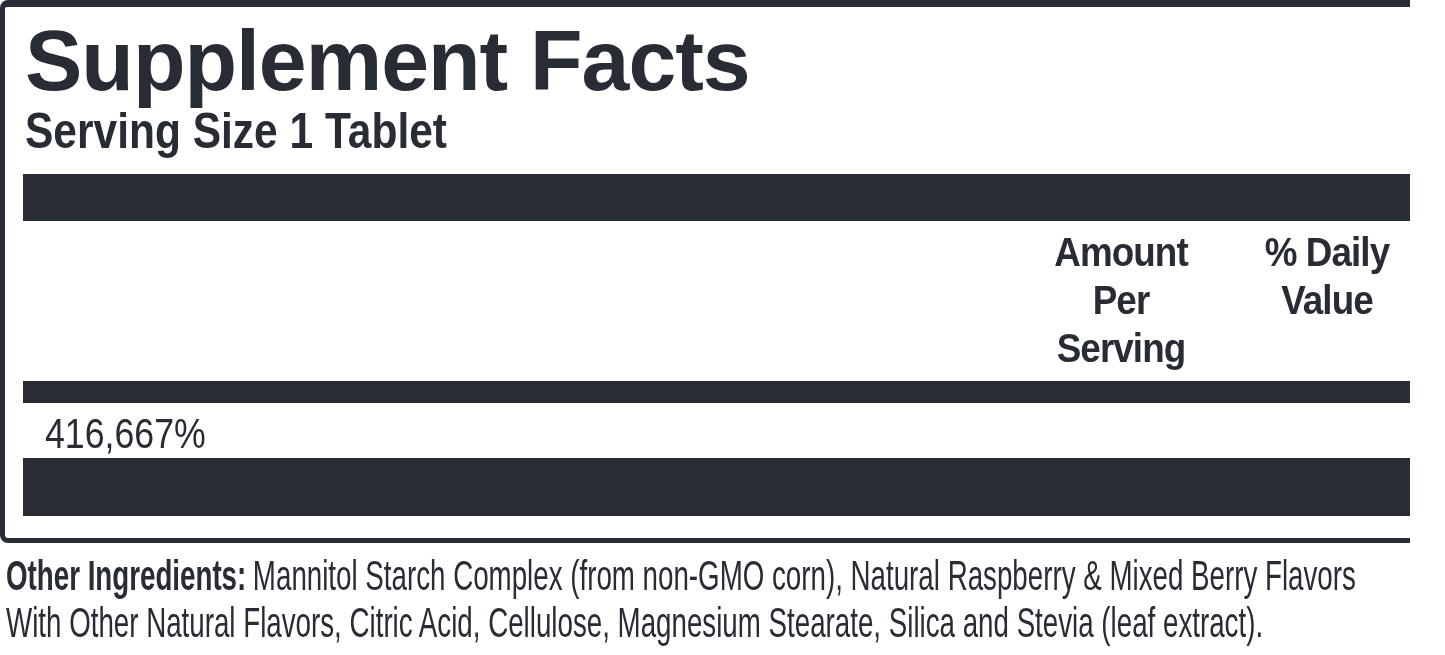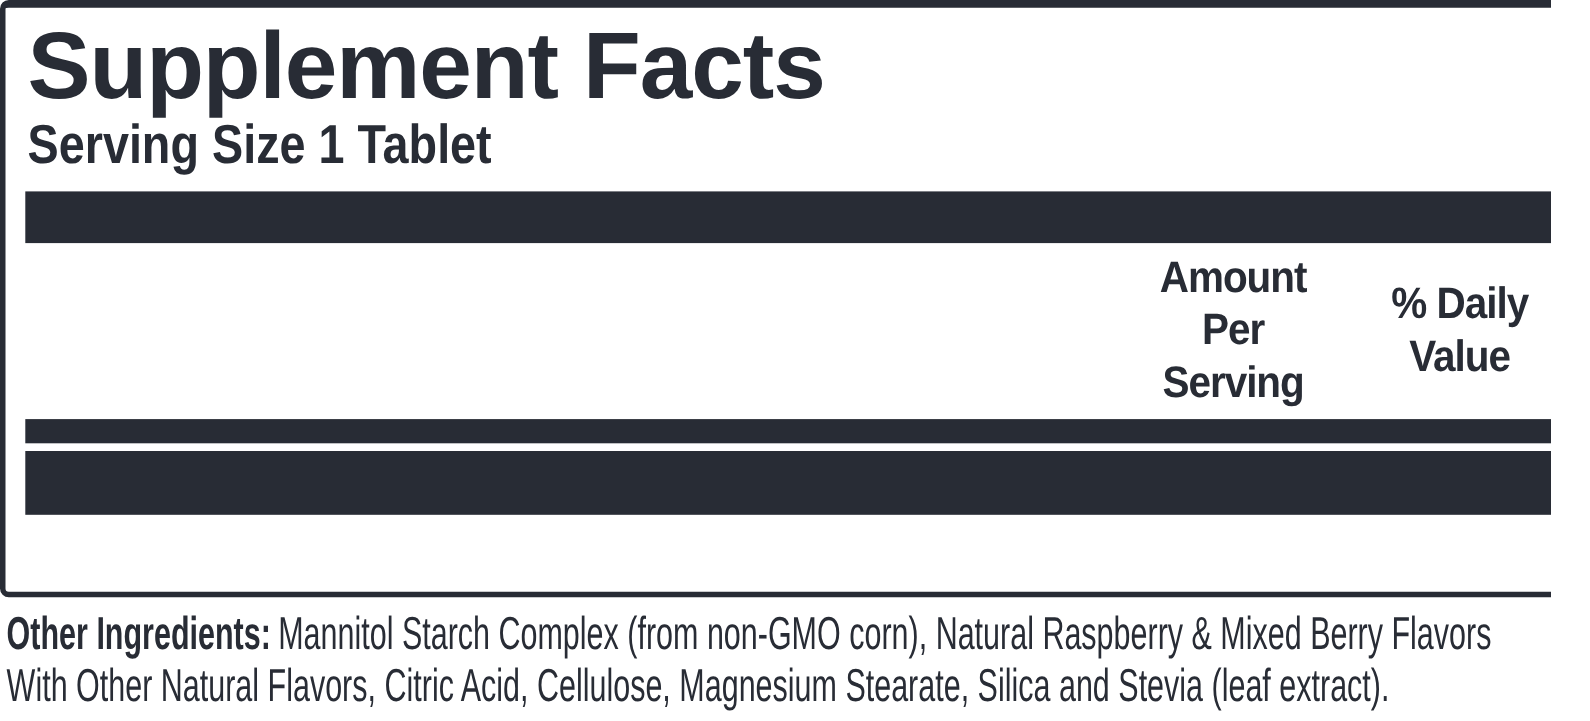--- a/index.html
+++ b/index.html
@@ -46,21 +46,21 @@
   }
   .bar {
     background: #282c35;
     width: 100%;
   }
   .bar.thick-top { height: 47px; margin-top: 18px; }
   .bar.thin      { height: 22px; }
   .bar.thick-bottom { height: 58px; }
   .cols {
     display: flex;
-    align-items: center;
+    align-items: flex-start;
   }
   .col-name   { flex: 1; min-width: 0; }
   .col-amount { width: 210px; text-align: center; }
   .col-dv     { width: 186px; margin-left: 8px; text-align: center; }
   .header-row {
     padding: 7px 0 9px 0;
   }
   .header-cell {
     font-size: 40px;
     font-weight: bold;
@@ -117,20 +117,23 @@
 
     <div class="cols header-row">
       <div class="col-name"></div>
       <div class="col-amount header-cell">Amount Per Serving</div>
       <div class="col-dv header-cell">% Daily Value</div>
     </div>
 
     <div class="bar thin"></div>
 
     <div class="cols nutrient-row">
+      <div class="col-dv">
+        <div class="value-squeeze">416,667%</div>
+      </div>
     </div>
 
     <div class="bar thick-bottom"></div>
 
   </div>
 
   <div class="ingredients">
     <div class="ing-line">
       <span class="ing-label">Other Ingredients:</span><span>Mannitol Starch Complex (from non-GMO corn), Natural Raspberry &amp; Mixed Berry Flavors</span>
     </div>

